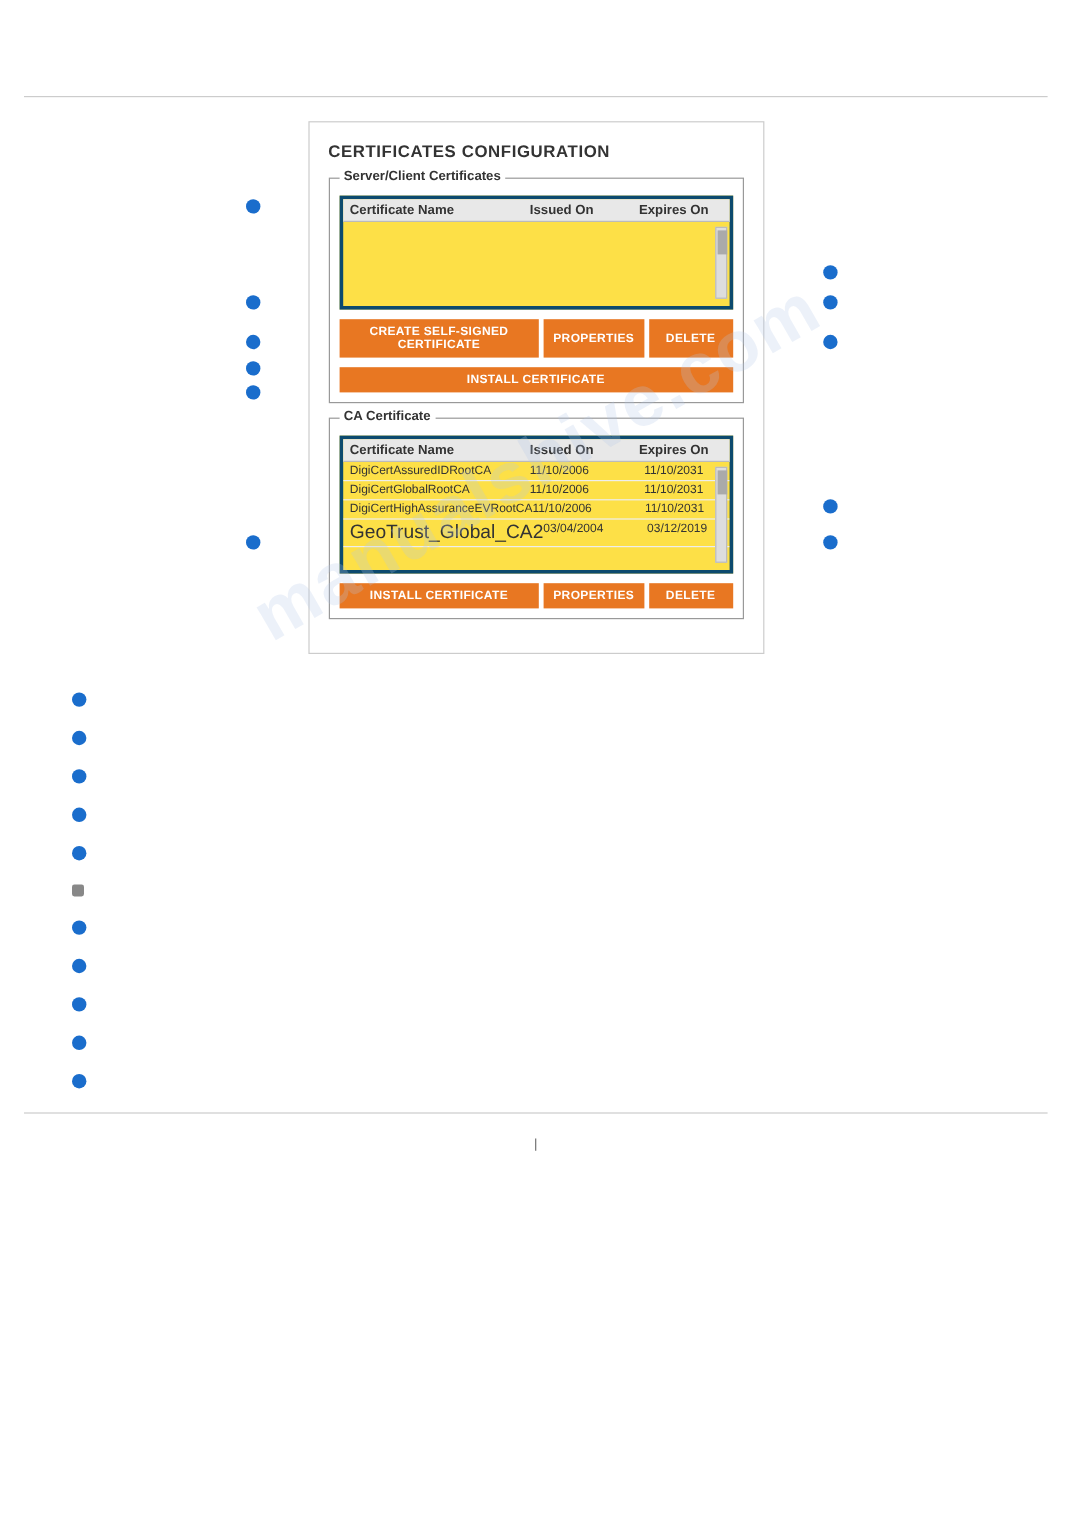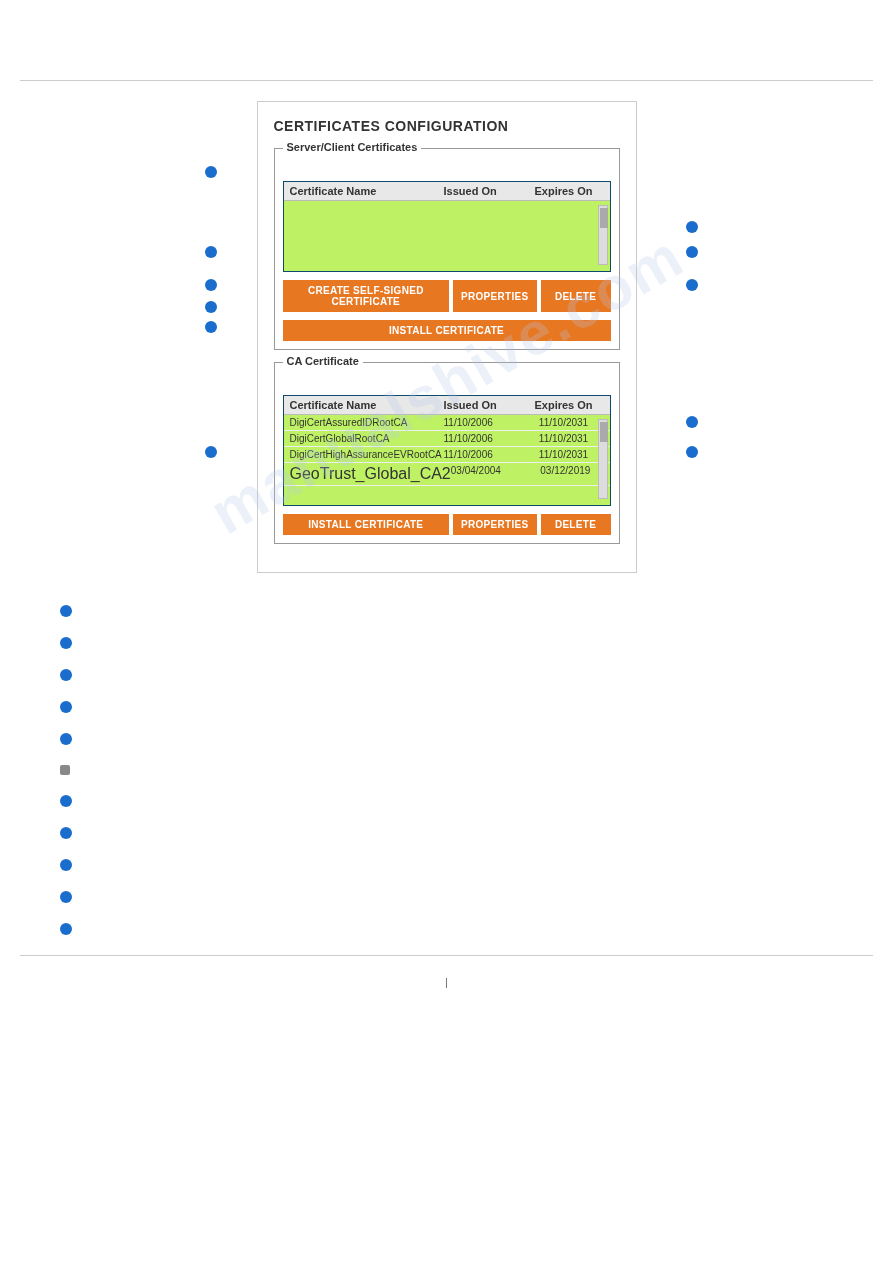--- a/index.html
+++ b/index.html
@@ -56,23 +56,23 @@
       font-weight: bold;
       color: #333;
       position: absolute;
       top: -8px;
       left: 8px;
       background: #fff;
       padding: 0 4px;
     }
 
     .table-area {
-      margin-top: 26px;
-      border: 1px solid #0c4a6e;
-      background: #bef264;
+      margin-top: 8px;
+      border: 3px solid #0c4a6e;
+      background: #fde047;
     }
 
     .table-header {
       display: flex;
       background: #e8e8e8;
       border-bottom: 1px solid #bbb;
       padding: 3px 6px;
       font-size: 11px;
       font-weight: bold;
     }

